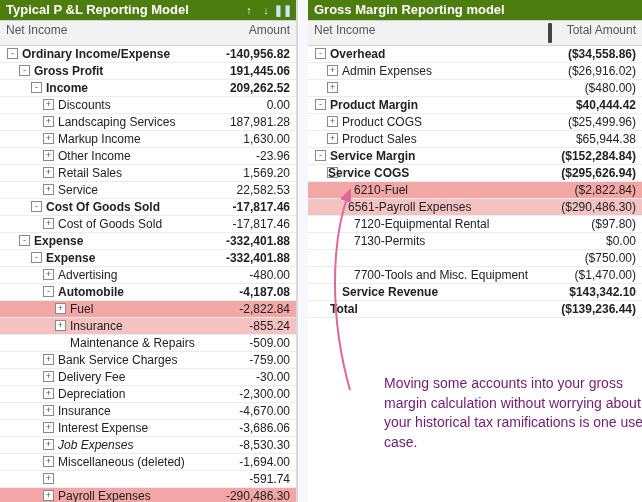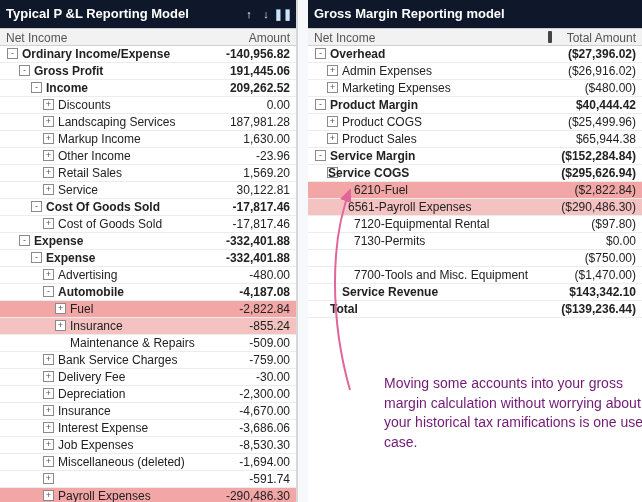--- a/index.html
+++ b/index.html
@@ -30,23 +30,23 @@
   .vgap {
     position: absolute;
     left: 298px;
     width: 10px;
     top: 0;
     bottom: 0;
     background: #f6f8fb;
   }
 
   .titlebar {
-    height: 28px;
+    height: 20px;
     line-height: 20px;
-    background: #0f172a;
+    background: #4d7c0f;
     color: #fff;
     padding: 0 6px;
     font-weight: 600;
     font-size: 13px;
     display: flex;
     align-items: center;
     justify-content: space-between;
     white-space: nowrap;
   }
   .titlebar .tb-icons { display: flex; gap: 3px; }
@@ -54,21 +54,21 @@
     width: 14px; height: 14px;
     display: inline-flex;
     align-items: center; justify-content: center;
     color: #c9e5ff;
     font-size: 11px;
     line-height: 1;
   }
   .tb-icn.bold { color: #fff; font-weight: bold; }
 
   .columns {
-    height: 18px;
+    height: 26px;
     line-height: 18px;
     background: #f2f2f2;
     border-top: 1px solid #d0d0d0;
     border-bottom: 1px solid #d0d0d0;
     position: relative;
     padding: 0 6px;
     font-weight: 400;
     color: #555;
     font-size: 12px;
   }
@@ -205,21 +205,21 @@
           <span class="amount">-23.96</span>
         </div>
         <div class="row">
           <span class="tw" style="left: 43px;">+</span>
           <span class="label" style="left: 58px;">Retail Sales</span>
           <span class="amount">1,569.20</span>
         </div>
         <div class="row">
           <span class="tw" style="left: 43px;">+</span>
           <span class="label" style="left: 58px;">Service</span>
-          <span class="amount">30,122.81</span>
+          <span class="amount">22,582.53</span>
         </div>
         <div class="row bold">
           <span class="tw" style="left: 31px;">-</span>
           <span class="label" style="left: 46px;">Cost Of Goods Sold</span>
           <span class="amount">-17,817.46</span>
         </div>
         <div class="row">
           <span class="tw" style="left: 43px;">+</span>
           <span class="label" style="left: 58px;">Cost of Goods Sold</span>
           <span class="amount">-17,817.46</span>
@@ -278,21 +278,21 @@
           <span class="label" style="left: 58px;">Insurance</span>
           <span class="amount">-4,670.00</span>
         </div>
         <div class="row">
           <span class="tw" style="left: 43px;">+</span>
           <span class="label" style="left: 58px;">Interest Expense</span>
           <span class="amount">-3,686.06</span>
         </div>
         <div class="row">
           <span class="tw" style="left: 43px;">+</span>
-          <span class="label" style="left: 58px;">Job Expenses</span>
+          <span class="label" style="left: 58px; font-style: italic;">Job Expenses</span>
           <span class="amount">-8,530.30</span>
         </div>
         <div class="row">
           <span class="tw" style="left: 43px;">+</span>
           <span class="label" style="left: 58px;">Miscellaneous (deleted)</span>
           <span class="amount">-1,694.00</span>
         </div>
         <div class="row">
           <span class="tw" style="left: 43px;">+</span>
           <span class="label" style="left: 58px; margin-top: 31px;">Office Supplies</span>
@@ -314,30 +314,29 @@
     </div>
     <div class="columns">
       <span class="colA">Net Income</span>
       <span class="splitter" id="right-splitter" style="right: 90px;"></span>
       <span class="colB">Total Amount</span>
     </div>
     <div class="rows" id="right-rows">
         <div class="row bold">
           <span class="tw" style="left: 7px;">-</span>
           <span class="label" style="left: 22px;">Overhead</span>
-          <span class="amount">($27,396.02)</span>
+          <span class="amount">($34,558.86)</span>
         </div>
         <div class="row">
           <span class="tw" style="left: 19px;">+</span>
           <span class="label" style="left: 34px;">Admin Expenses</span>
           <span class="amount">($26,916.02)</span>
         </div>
         <div class="row">
           <span class="tw" style="left: 19px;">+</span>
-          <span class="label" style="left: 34px;">Marketing Expenses</span>
           <span class="amount">($480.00)</span>
         </div>
         <div class="row bold">
           <span class="tw" style="left: 7px;">-</span>
           <span class="label" style="left: 22px;">Product Margin</span>
           <span class="amount">$40,444.42</span>
         </div>
         <div class="row">
           <span class="tw" style="left: 19px;">+</span>
           <span class="label" style="left: 34px;">Product COGS</span>

